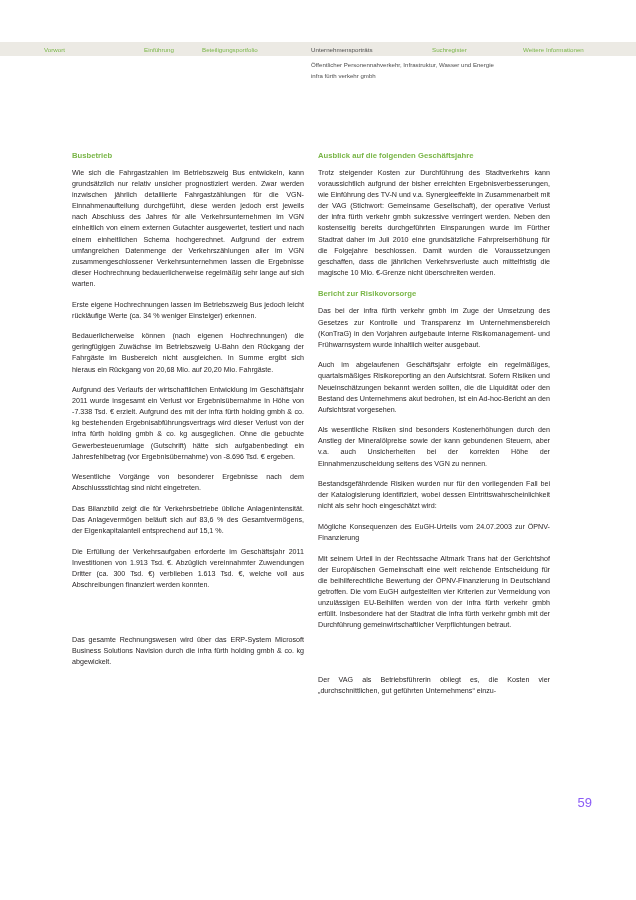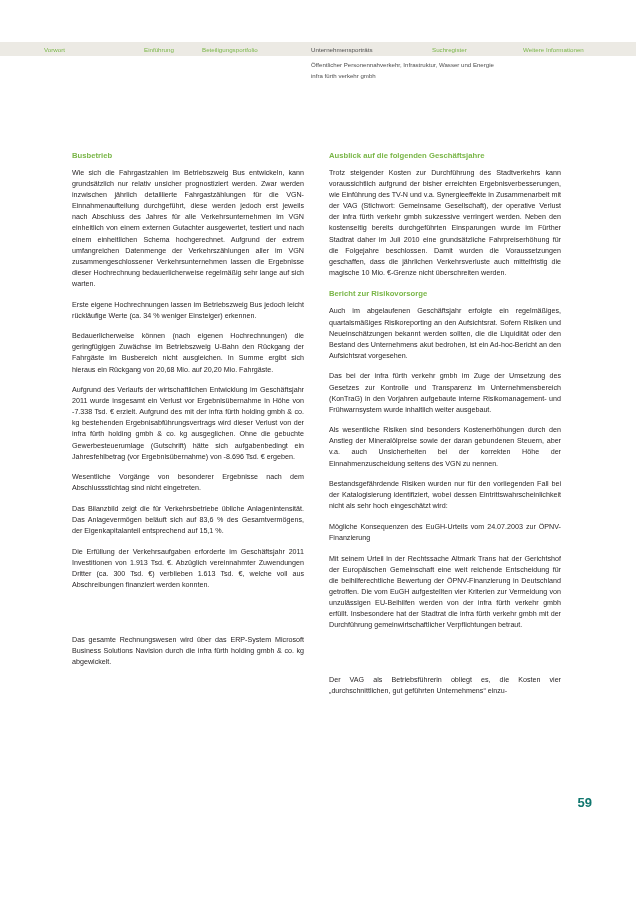--- a/index.html
+++ b/index.html
@@ -68,21 +68,21 @@
   .col {
     position: absolute;
     top: 150px;
     width: 232px;
     font-size: 7.15px;
     line-height: 11.1px;
     text-align: justify;
     color: #231f20;
   }
   .col-left { left: 72px; }
-  .col-right { left: 329px; }
+  .col-right { left: 318px; }
 
   h2.section {
     font-size: 7.7px;
     color: #7ab648;
     font-weight: bold;
     margin: 0 0 7px 0;
     line-height: 11px;
     text-align: left;
   }
   h2.section.spaced {
@@ -92,22 +92,22 @@
     text-align: justify;
     hyphens: auto;
   }
   p:last-child { margin-bottom: 0; margin-top: 44px; }
 
   .pagenum {
     position: absolute;
     right: 44px;
     bottom: 38px;
     font-size: 13px;
-    font-weight: bold;
-    color: #0f766e;
+    font-weight: normal;
+    color: #8b5cf6;
   }
 </style>
 </head>
 <body>
 
 <div class="page">
 
   <div class="navbar"></div>
   <div class="nav-items">
     <span class="nav-item nav-1">Vorwort</span>
@@ -132,23 +132,23 @@
     <p>Wesentliche Vorgänge von besonderer Ergebnisse nach dem Abschlussstichtag sind nicht eingetreten.</p>
     <p>Das Bilanzbild zeigt die für Verkehrsbetriebe übliche Anlagenintensität. Das Anlagevermögen beläuft sich auf 83,6 % des Gesamtvermögens, der Eigenkapitalanteil entsprechend auf 15,1 %.</p>
     <p>Die Erfüllung der Verkehrsaufgaben erforderte im Geschäftsjahr 2011 Investitionen von 1.913 Tsd. €. Abzüglich vereinnahmter Zuwendungen Dritter (ca. 300 Tsd. €) verblieben 1.613 Tsd. €, welche voll aus Abschreibungen finanziert werden konnten.</p>
     <p>Das gesamte Rechnungswesen wird über das ERP-System Microsoft Business Solutions Navision durch die infra fürth holding gmbh &amp; co. kg abgewickelt.</p>
   </div>
 
   <div class="col col-right">
     <h2 class="section">Ausblick auf die folgenden Geschäftsjahre</h2>
     <p>Trotz steigender Kosten zur Durchführung des Stadtverkehrs kann voraussichtlich aufgrund der bisher erreichten Ergebnisverbesserungen, wie Einführung des TV-N und v.a. Synergieeffekte in Zusammenarbeit mit der VAG (Stichwort: Gemeinsame Gesellschaft), der operative Verlust der infra fürth verkehr gmbh sukzessive verringert werden. Neben den kostenseitig bereits durchgeführten Einsparungen wurde im Fürther Stadtrat daher im Juli 2010 eine grundsätzliche Fahrpreiserhöhung für die Folgejahre beschlossen. Damit wurden die Voraussetzungen geschaffen, dass die jährlichen Verkehrsverluste auch mittelfristig die magische 10 Mio. €-Grenze nicht überschreiten werden.</p>
     <h2 class="section spaced">Bericht zur Risikovorsorge</h2>
+    <p>Das bei der infra fürth verkehr gmbh im Zuge der Umsetzung des Gesetzes zur Kontrolle und Transparenz im Unternehmensbereich (KonTraG) in den Vorjahren aufgebaute interne Risikomanagement- und Frühwarnsystem wurde inhaltlich weiter ausgebaut.</p>
     <p>Auch im abgelaufenen Geschäftsjahr erfolgte ein regelmäßiges, quartalsmäßiges Risikoreporting an den Aufsichtsrat. Sofern Risiken und Neueinschätzungen bekannt werden sollten, die die Liquidität oder den Bestand des Unternehmens akut bedrohen, ist ein Ad-hoc-Bericht an den Aufsichtsrat vorgesehen.</p>
-    <p>Das bei der infra fürth verkehr gmbh im Zuge der Umsetzung des Gesetzes zur Kontrolle und Transparenz im Unternehmensbereich (KonTraG) in den Vorjahren aufgebaute interne Risikomanagement- und Frühwarnsystem wurde inhaltlich weiter ausgebaut.</p>
-    <p>Als wesentliche Risiken sind besonders Kostenerhöhungen durch den Anstieg der Mineralölpreise sowie der daran gebundenen Steuern, aber v.a. auch Unsicherheiten bei der korrekten Höhe der Einnahmenzuscheidung seitens des VGN zu nennen.</p>
+    <p>Als wesentliche Risiken sind besonders Kostenerhöhungen durch den Anstieg der Mineralölpreise sowie der kann gebundenen Steuern, aber v.a. auch Unsicherheiten bei der korrekten Höhe der Einnahmenzuscheidung seitens des VGN zu nennen.</p>
     <p>Bestandsgefährdende Risiken wurden nur für den vorliegenden Fall bei der Katalogisierung identifiziert, wobei dessen Eintrittswahrscheinlichkeit nicht als sehr hoch eingeschätzt wird:</p>
     <p>Mögliche Konsequenzen des EuGH-Urteils vom 24.07.2003 zur ÖPNV-Finanzierung</p>
     <p>Mit seinem Urteil in der Rechtssache Altmark Trans hat der Gerichtshof der Europäischen Gemeinschaft eine weit reichende Entscheidung für die beihilferechtliche Bewertung der ÖPNV-Finanzierung in Deutschland getroffen. Die vom EuGH aufgestellten vier Kriterien zur Vermeidung von unzulässigen EU-Beihilfen werden von der infra fürth verkehr gmbh erfüllt. Insbesondere hat der Stadtrat die infra fürth verkehr gmbh mit der Durchführung gemeinwirtschaftlicher Verpflichtungen betraut.</p>
     <p>Der VAG als Betriebsführerin obliegt es, die Kosten vier „durchschnittlichen, gut geführten Unternehmens“ einzu-</p>
   </div>
 
   <div class="pagenum">59</div>
 
 </div>
 

